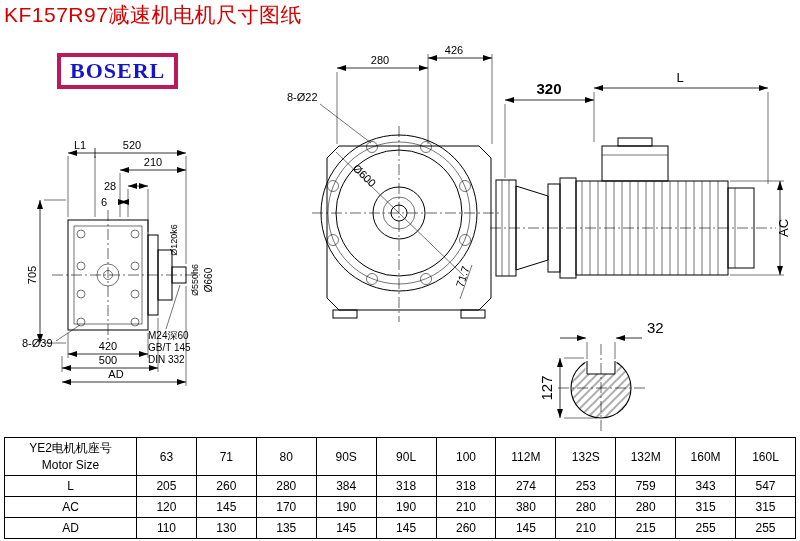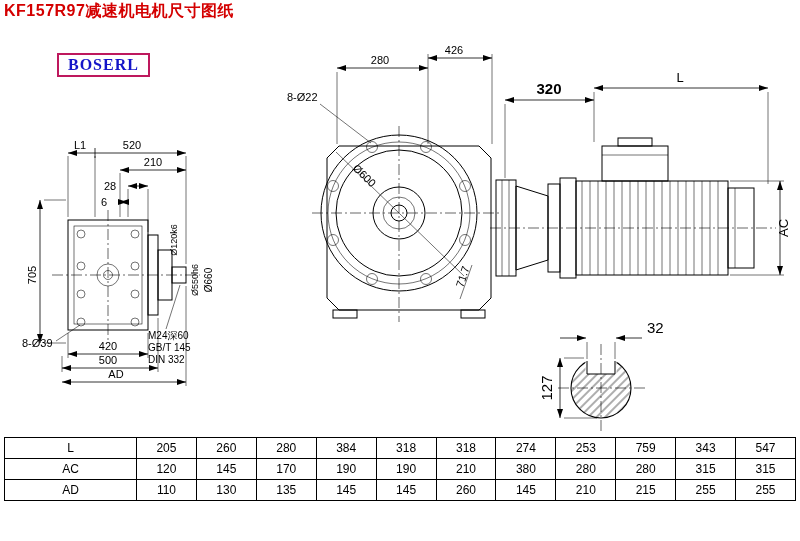--- a/index.html
+++ b/index.html
@@ -1,18 +1,18 @@
 <!DOCTYPE html>
 <html><head>
 <meta charset="utf-8">
 <style>
   html,body{margin:0;padding:0}
   body{width:800px;height:541px;background:#fff;position:relative;overflow:hidden;font-family:"Liberation Sans",sans-serif;color:#000}
-  .title{position:absolute;top:1px;left:4px;font-size:16px;font-weight:bold;color:#d40000;letter-spacing:.5px;white-space:nowrap}
-  .logo{position:absolute;top:53px;left:57px;border:2px solid #be185d;color:#1414c8;font-family:"Liberation Serif",serif;font-size:16px;font-weight:bold;padding:1px 9px;letter-spacing:1px;background:#fff}
+  .title{position:absolute;top:1px;left:4px;font-size:21px;font-weight:normal;color:#d40000;letter-spacing:.5px;white-space:nowrap}
+  .logo{position:absolute;top:53px;left:57px;border:4px solid #be185d;color:#1414c8;font-family:"Liberation Serif",serif;font-size:22px;font-weight:bold;padding:1px 9px;letter-spacing:1px;background:#fff}
   svg.drawing{position:absolute;top:28px;left:0}
   svg text{font-family:"Liberation Sans",sans-serif;font-size:11px;fill:#000}
   svg text.sm{font-size:9px}
   svg text.n{font-size:10px}
   svg text.md{font-size:13px}
   svg text.big{font-size:15px}
   svg text.b{font-weight:bold}
   .ln{stroke:#000;stroke-width:1;fill:none}
   .thin{stroke:#000;stroke-width:.55;fill:none}
   .dim{stroke:#000;stroke-width:.8;fill:none}
@@ -228,20 +228,37 @@
       <col>
       <col>
       <col>
       <col>
       <col>
       <col>
       <col>
       <col>
     </colgroup>
   <tbody>
+    <tr class="hdr">
+      <th class="szh">
+        <div>YE2电机机座号</div>
+        <div>Motor Size</div>
+      </th>
+      <th>63</th>
+      <th>71</th>
+      <th>80</th>
+      <th>90S</th>
+      <th>90L</th>
+      <th>100</th>
+      <th>112M</th>
+      <th>132S</th>
+      <th>132M</th>
+      <th>160M</th>
+      <th>160L</th>
+    </tr>
     <tr>
       <th>L</th>
       <td>205</td>
       <td>260</td>
       <td>280</td>
       <td>384</td>
       <td>318</td>
       <td>318</td>
       <td>274</td>
       <td>253</td>

